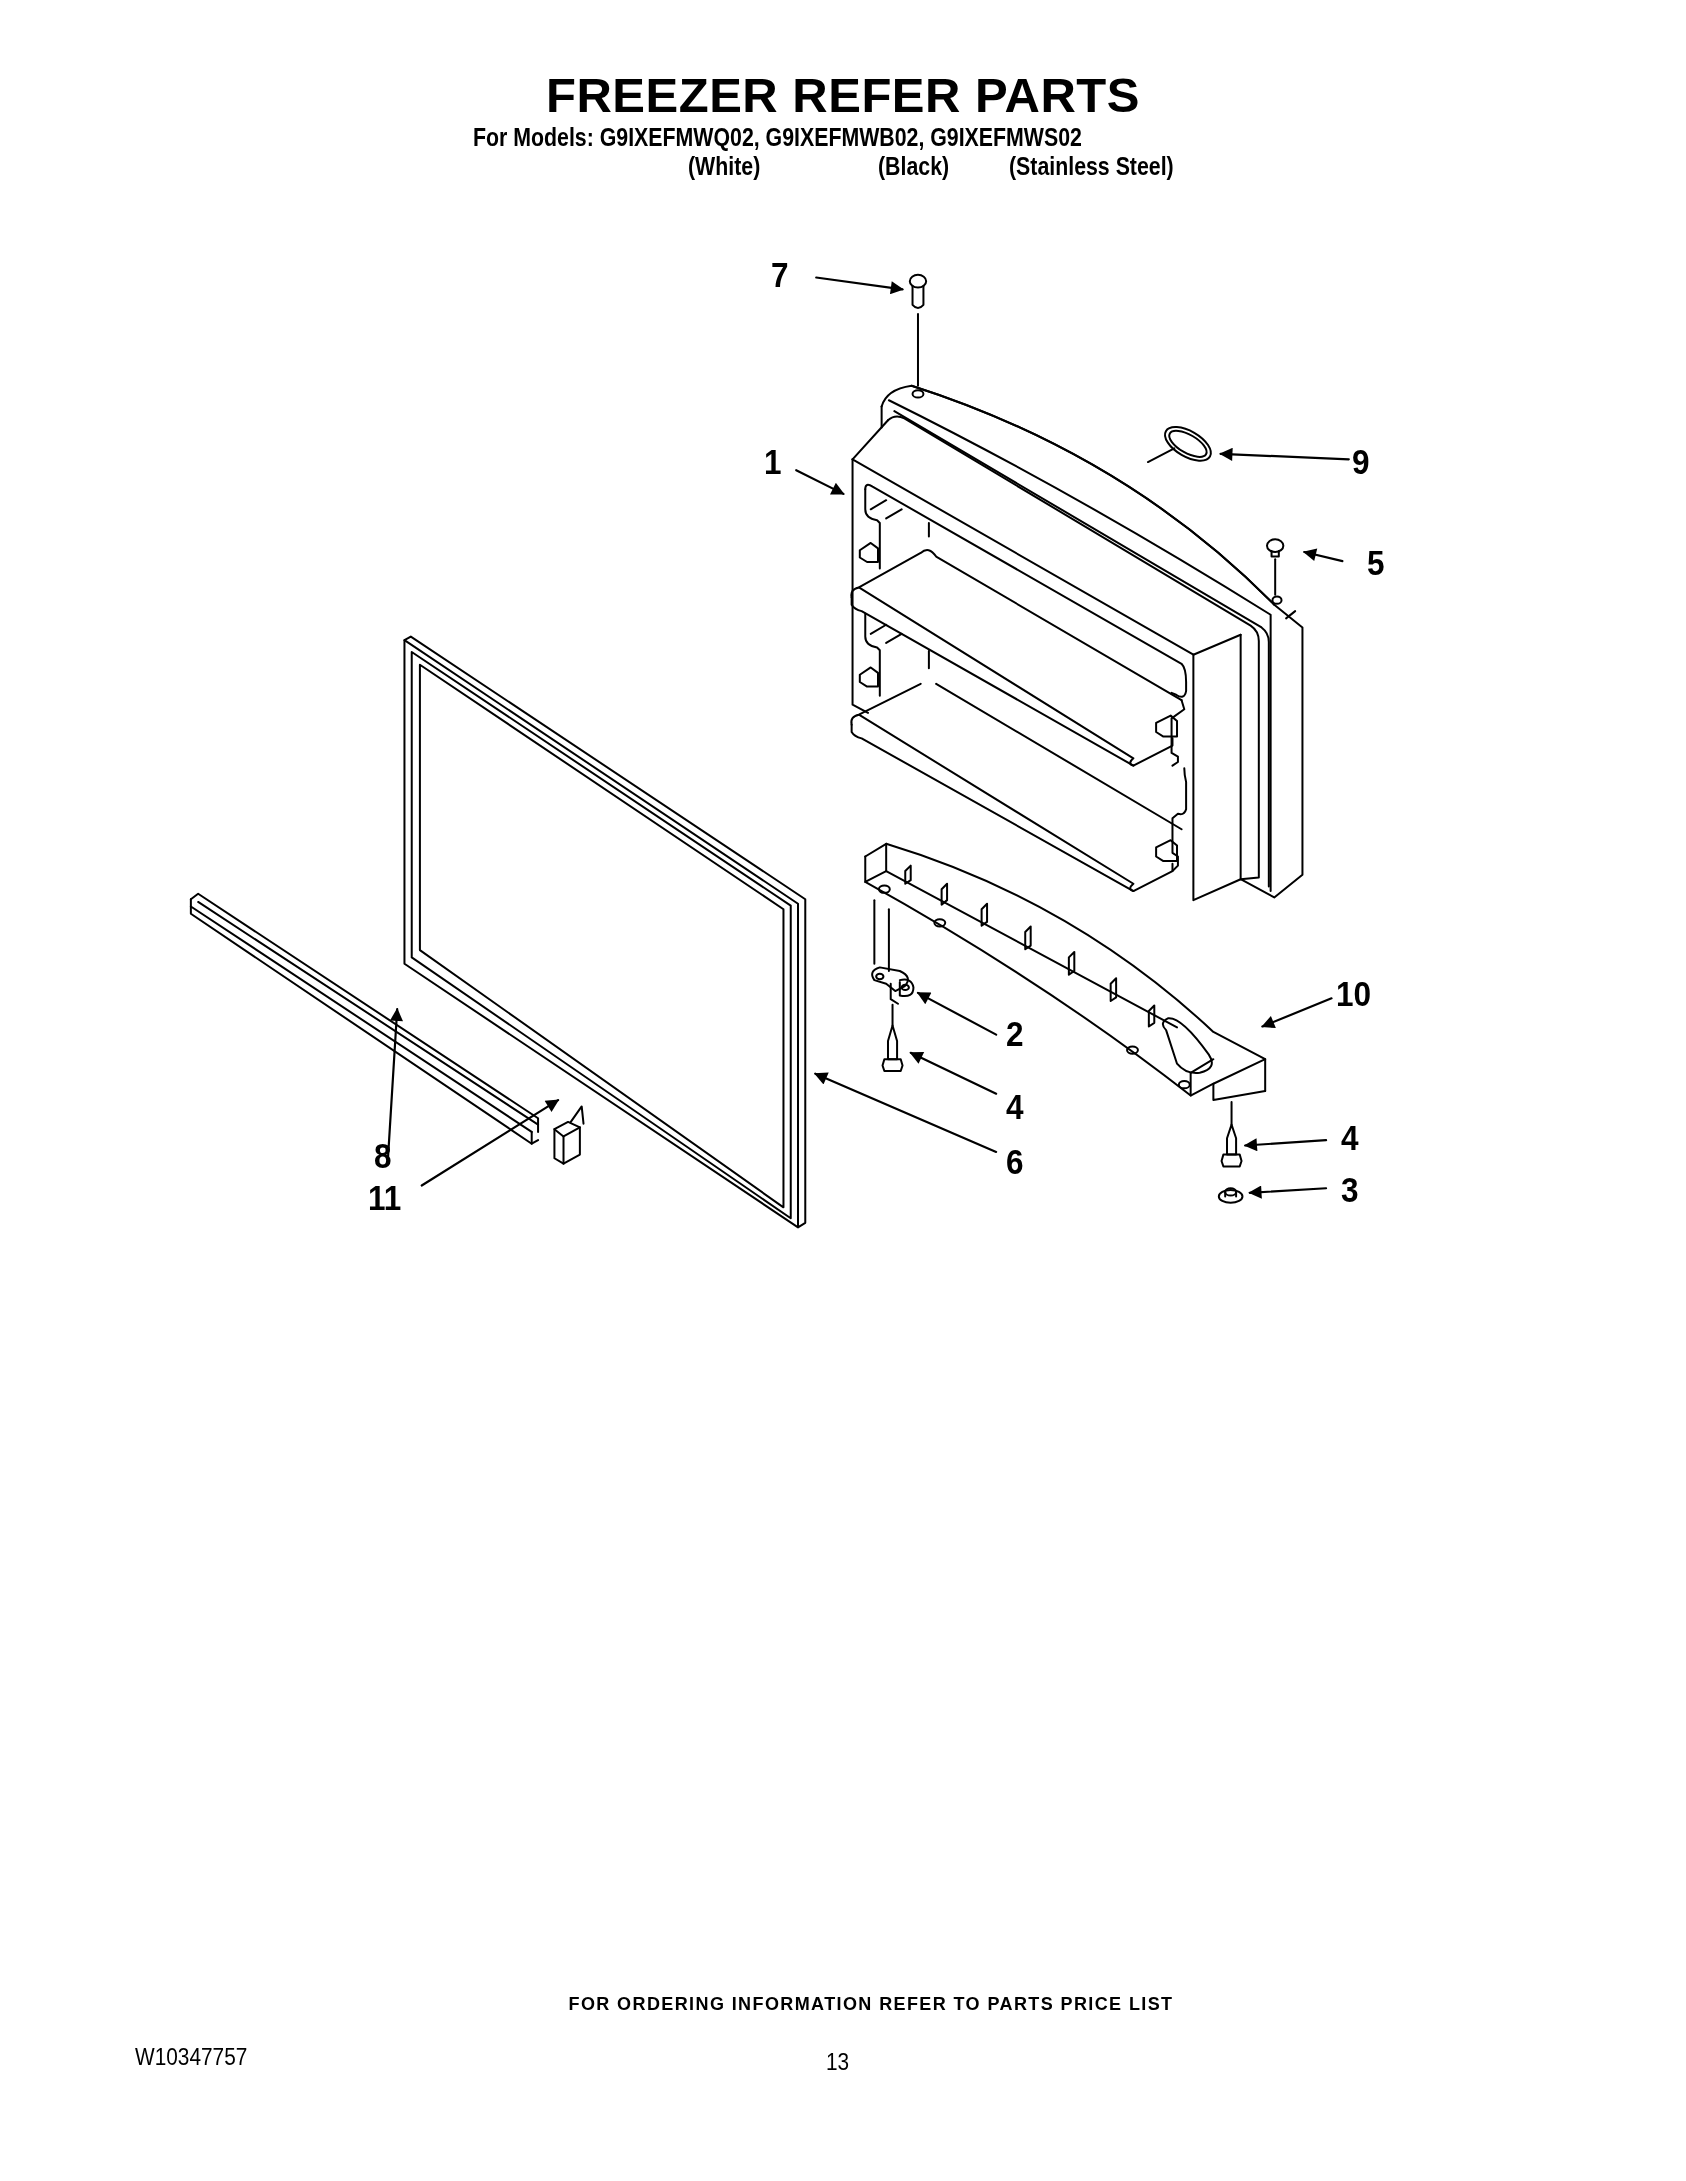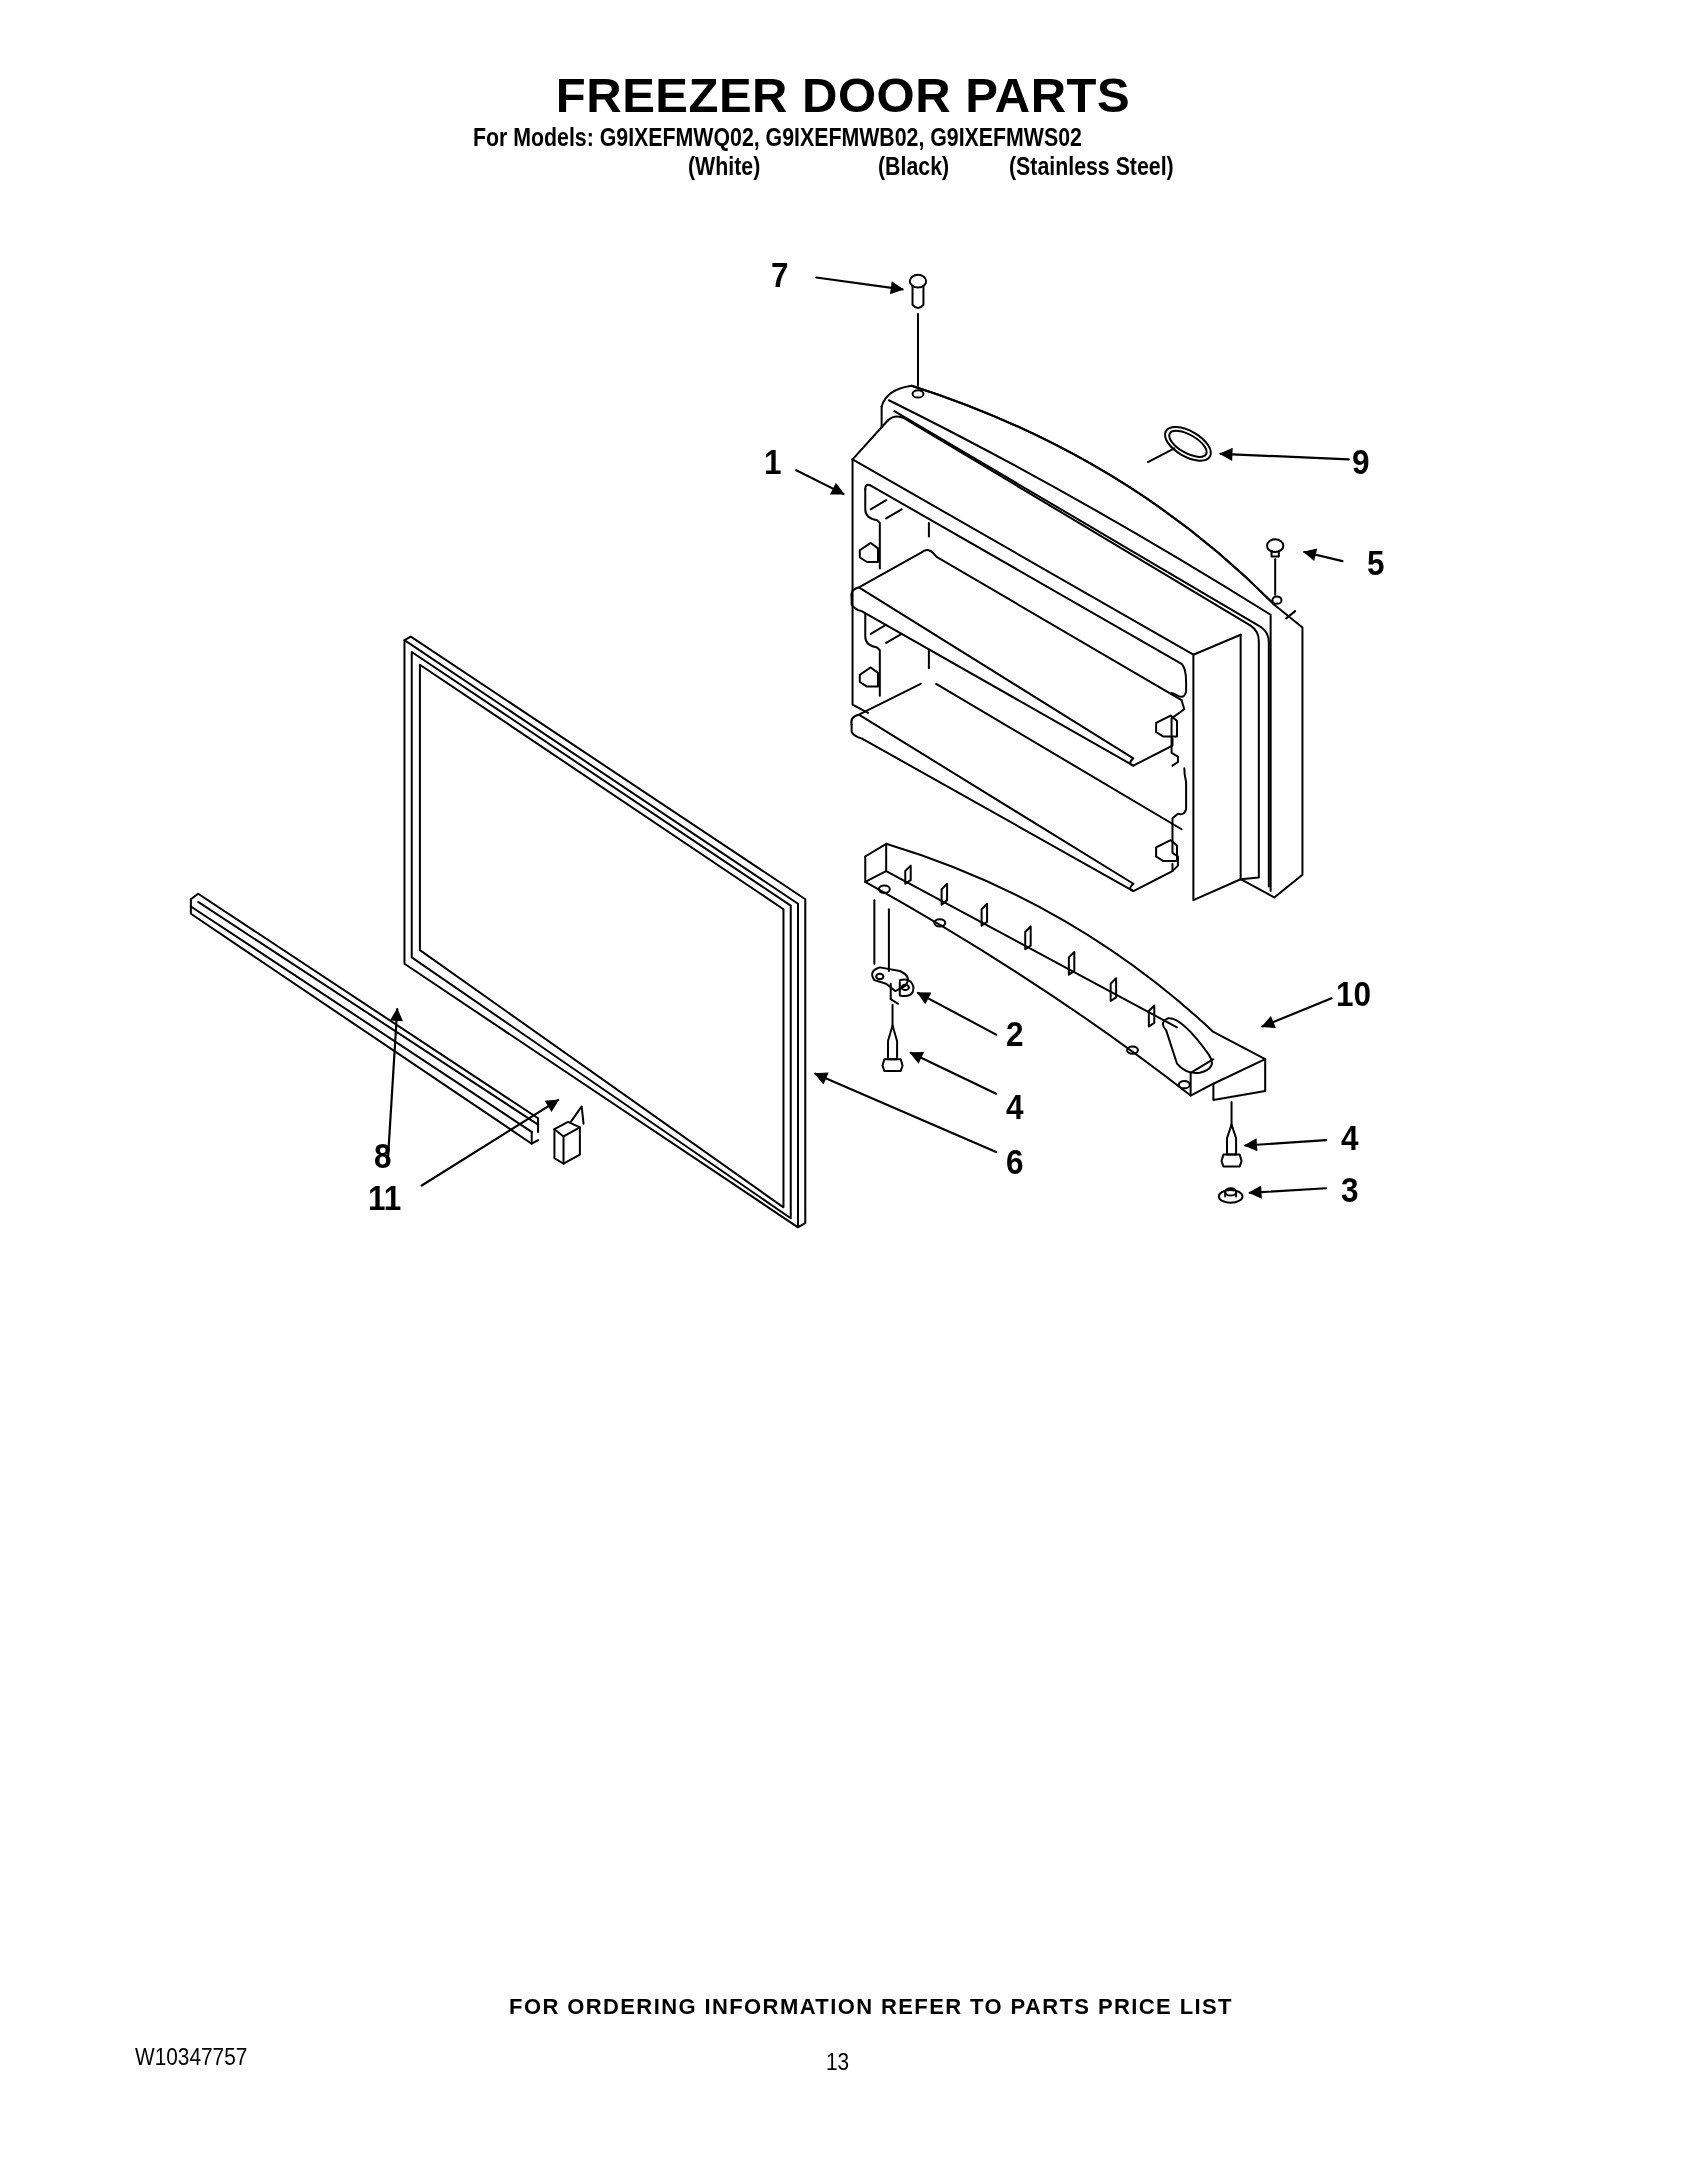--- a/index.html
+++ b/index.html
@@ -8,28 +8,28 @@
   .title { position:absolute; left:0; width:1686px; top:67px; text-align:center;
            font-size:49px; font-weight:bold; letter-spacing:0.5px; transform:scaleX(1.0); }
   .models { position:absolute; left:473px; top:122px; font-size:26px; font-weight:bold;
             transform:scaleX(0.82); transform-origin:left top; white-space:nowrap; }
   .colors { position:absolute; top:151px; font-size:26px; font-weight:bold;
             transform:scaleX(0.82); transform-origin:left top; white-space:nowrap; }
   svg.diagram { position:absolute; left:0; top:0; }
   .callout { position:absolute; font-size:35px; font-weight:bold; line-height:1;
              transform:scaleX(0.9); transform-origin:left top; }
   .footer-note { position:absolute; left:0; width:1686px; top:1994px; text-align:center;
-                 font-size:22px; font-weight:bold; letter-spacing:1.4px; padding-left:56px; box-sizing:border-box; }
+                 font-size:18px; font-weight:bold; letter-spacing:1.4px; padding-left:56px; box-sizing:border-box; }
   .doc-id { position:absolute; left:135px; top:2043px; font-size:24.5px; transform:scaleX(0.85); transform-origin:left top; }
   .page-num { position:absolute; left:826px; top:2048px; font-size:24.5px; transform:scaleX(0.85); transform-origin:left top; }
 </style>
 </head>
 <body>
 
-<div class="title">FREEZER DOOR PARTS</div>
+<div class="title">FREEZER REFER PARTS</div>
 <div class="models">For Models: G9IXEFMWQ02, G9IXEFMWB02, G9IXEFMWS02</div>
 <div class="colors" style="left:688px">(White)</div>
 <div class="colors" style="left:878px">(Black)</div>
 <div class="colors" style="left:1009px">(Stainless Steel)</div>
 
 <svg class="diagram" width="1686" height="2182" viewBox="0 0 1855 2400" fill="none" stroke="#000" stroke-width="2.2" stroke-linejoin="round" stroke-linecap="round">
   <defs>
     <marker id="arr" viewBox="0 0 10 10" refX="9" refY="5" markerWidth="9" markerHeight="6" orient="auto">
       <path d="M0,0 L10,5 L0,10 z" fill="#000" stroke="none"></path>
     </marker>

